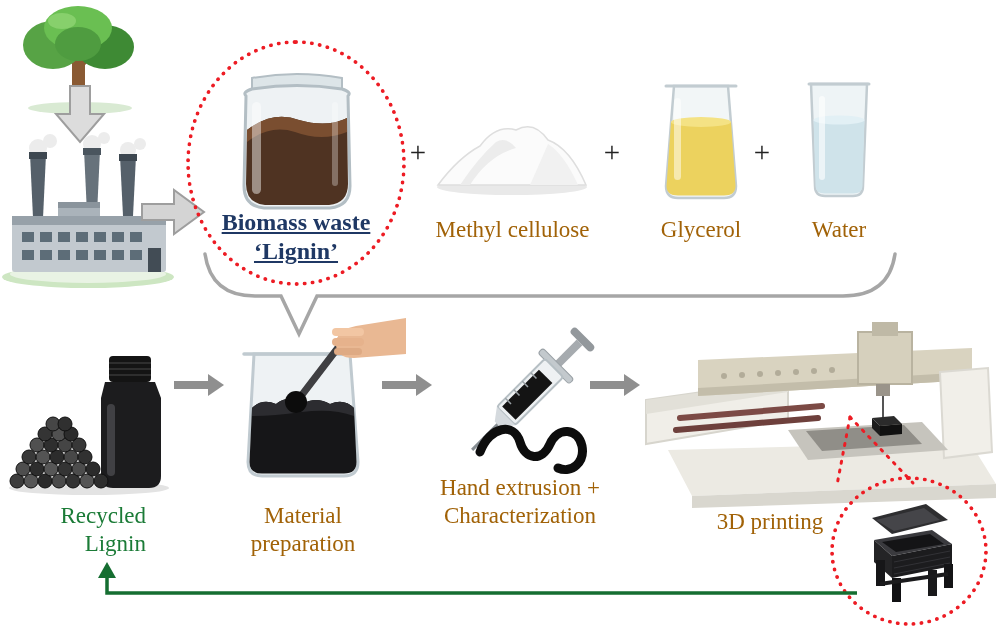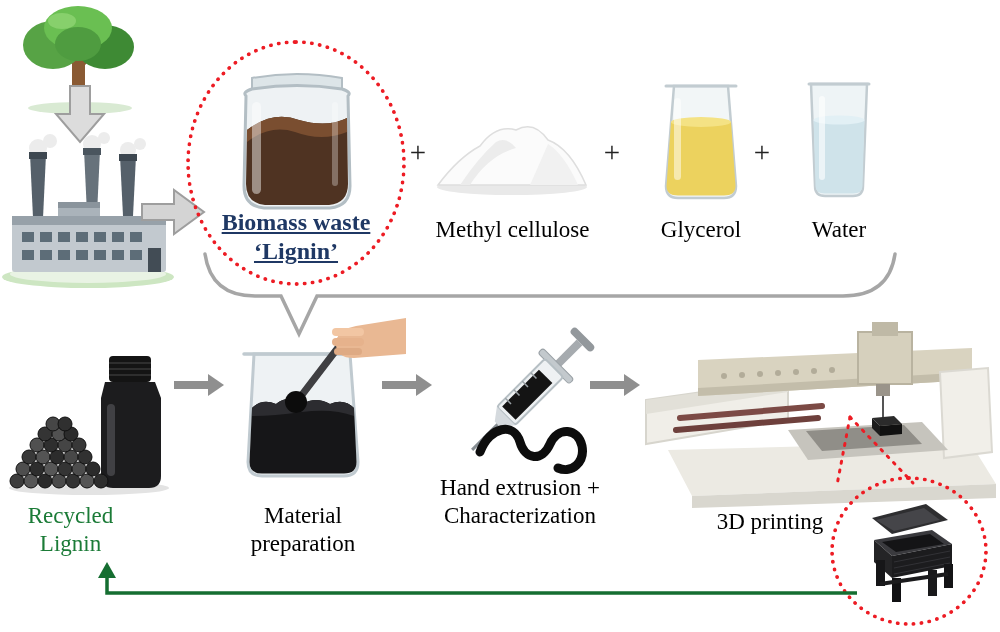--- a/index.html
+++ b/index.html
@@ -1,20 +1,20 @@
 <!DOCTYPE html>
 <html><head>
 <meta charset="utf-8">
 <style>
   * { margin:0; padding:0; box-sizing:border-box; }
   html,body { background:#ffffff; }
   body { font-family:"Liberation Serif", serif; }
   .figure { position:relative; width:1000px; height:632px; background:#ffffff; overflow:hidden; }
   .abs { position:absolute; }
-  .label { font-size:23px; color:#000000; text-align:center; line-height:1.22; }
+  .label { font-size:23px; color:#a16207; text-align:center; line-height:1.22; }
   .label-green { color:#1b7b37; }
   .label-navy { color:#1f3864; font-weight:700; font-size:24px; }
   .plus { font-size:29px; color:#222; text-align:center; font-weight:400; }
   .dotted-ellipse { border:4px dotted #ed1c24; border-radius:50%; }
 </style>
 </head>
 <body>
 
 <div class="figure">
 
@@ -161,21 +161,21 @@
         <circle cx="60" cy="99" r="7" fill="#454545"></circle>
         <circle cx="74" cy="99" r="7" fill="#383838"></circle>
       <circle cx="40" cy="88" r="7" fill="#343434"></circle>
         <circle cx="54" cy="88" r="7" fill="#515151"></circle>
         <circle cx="66" cy="88" r="7" fill="#2c2c2c"></circle>
       <circle cx="48" cy="78" r="7" fill="#464646"></circle>
         <circle cx="60" cy="78" r="7" fill="#303030"></circle>
     </g>
   </svg>
 
-  <div class="abs label label-green" style="left:8px; top:502px; width:125px;">
+  <div class="abs label label-green" style="left:21px; top:502px; width:125px;text-align:right;">
     <div>Recycled</div>
     <div>Lignin</div>
   </div>
 
   <svg class="abs" style="left:172px; top:372px;" width="54" height="26" viewBox="0 0 54 26">
     <rect x="2" y="9" width="34" height="8" fill="#8f8f8f"></rect>
     <polygon points="36,2 52,13 36,24" fill="#8f8f8f"></polygon>
   </svg>
 
   <svg class="abs" style="left:232px; top:312px;" width="175" height="172" viewBox="0 0 175 172">

